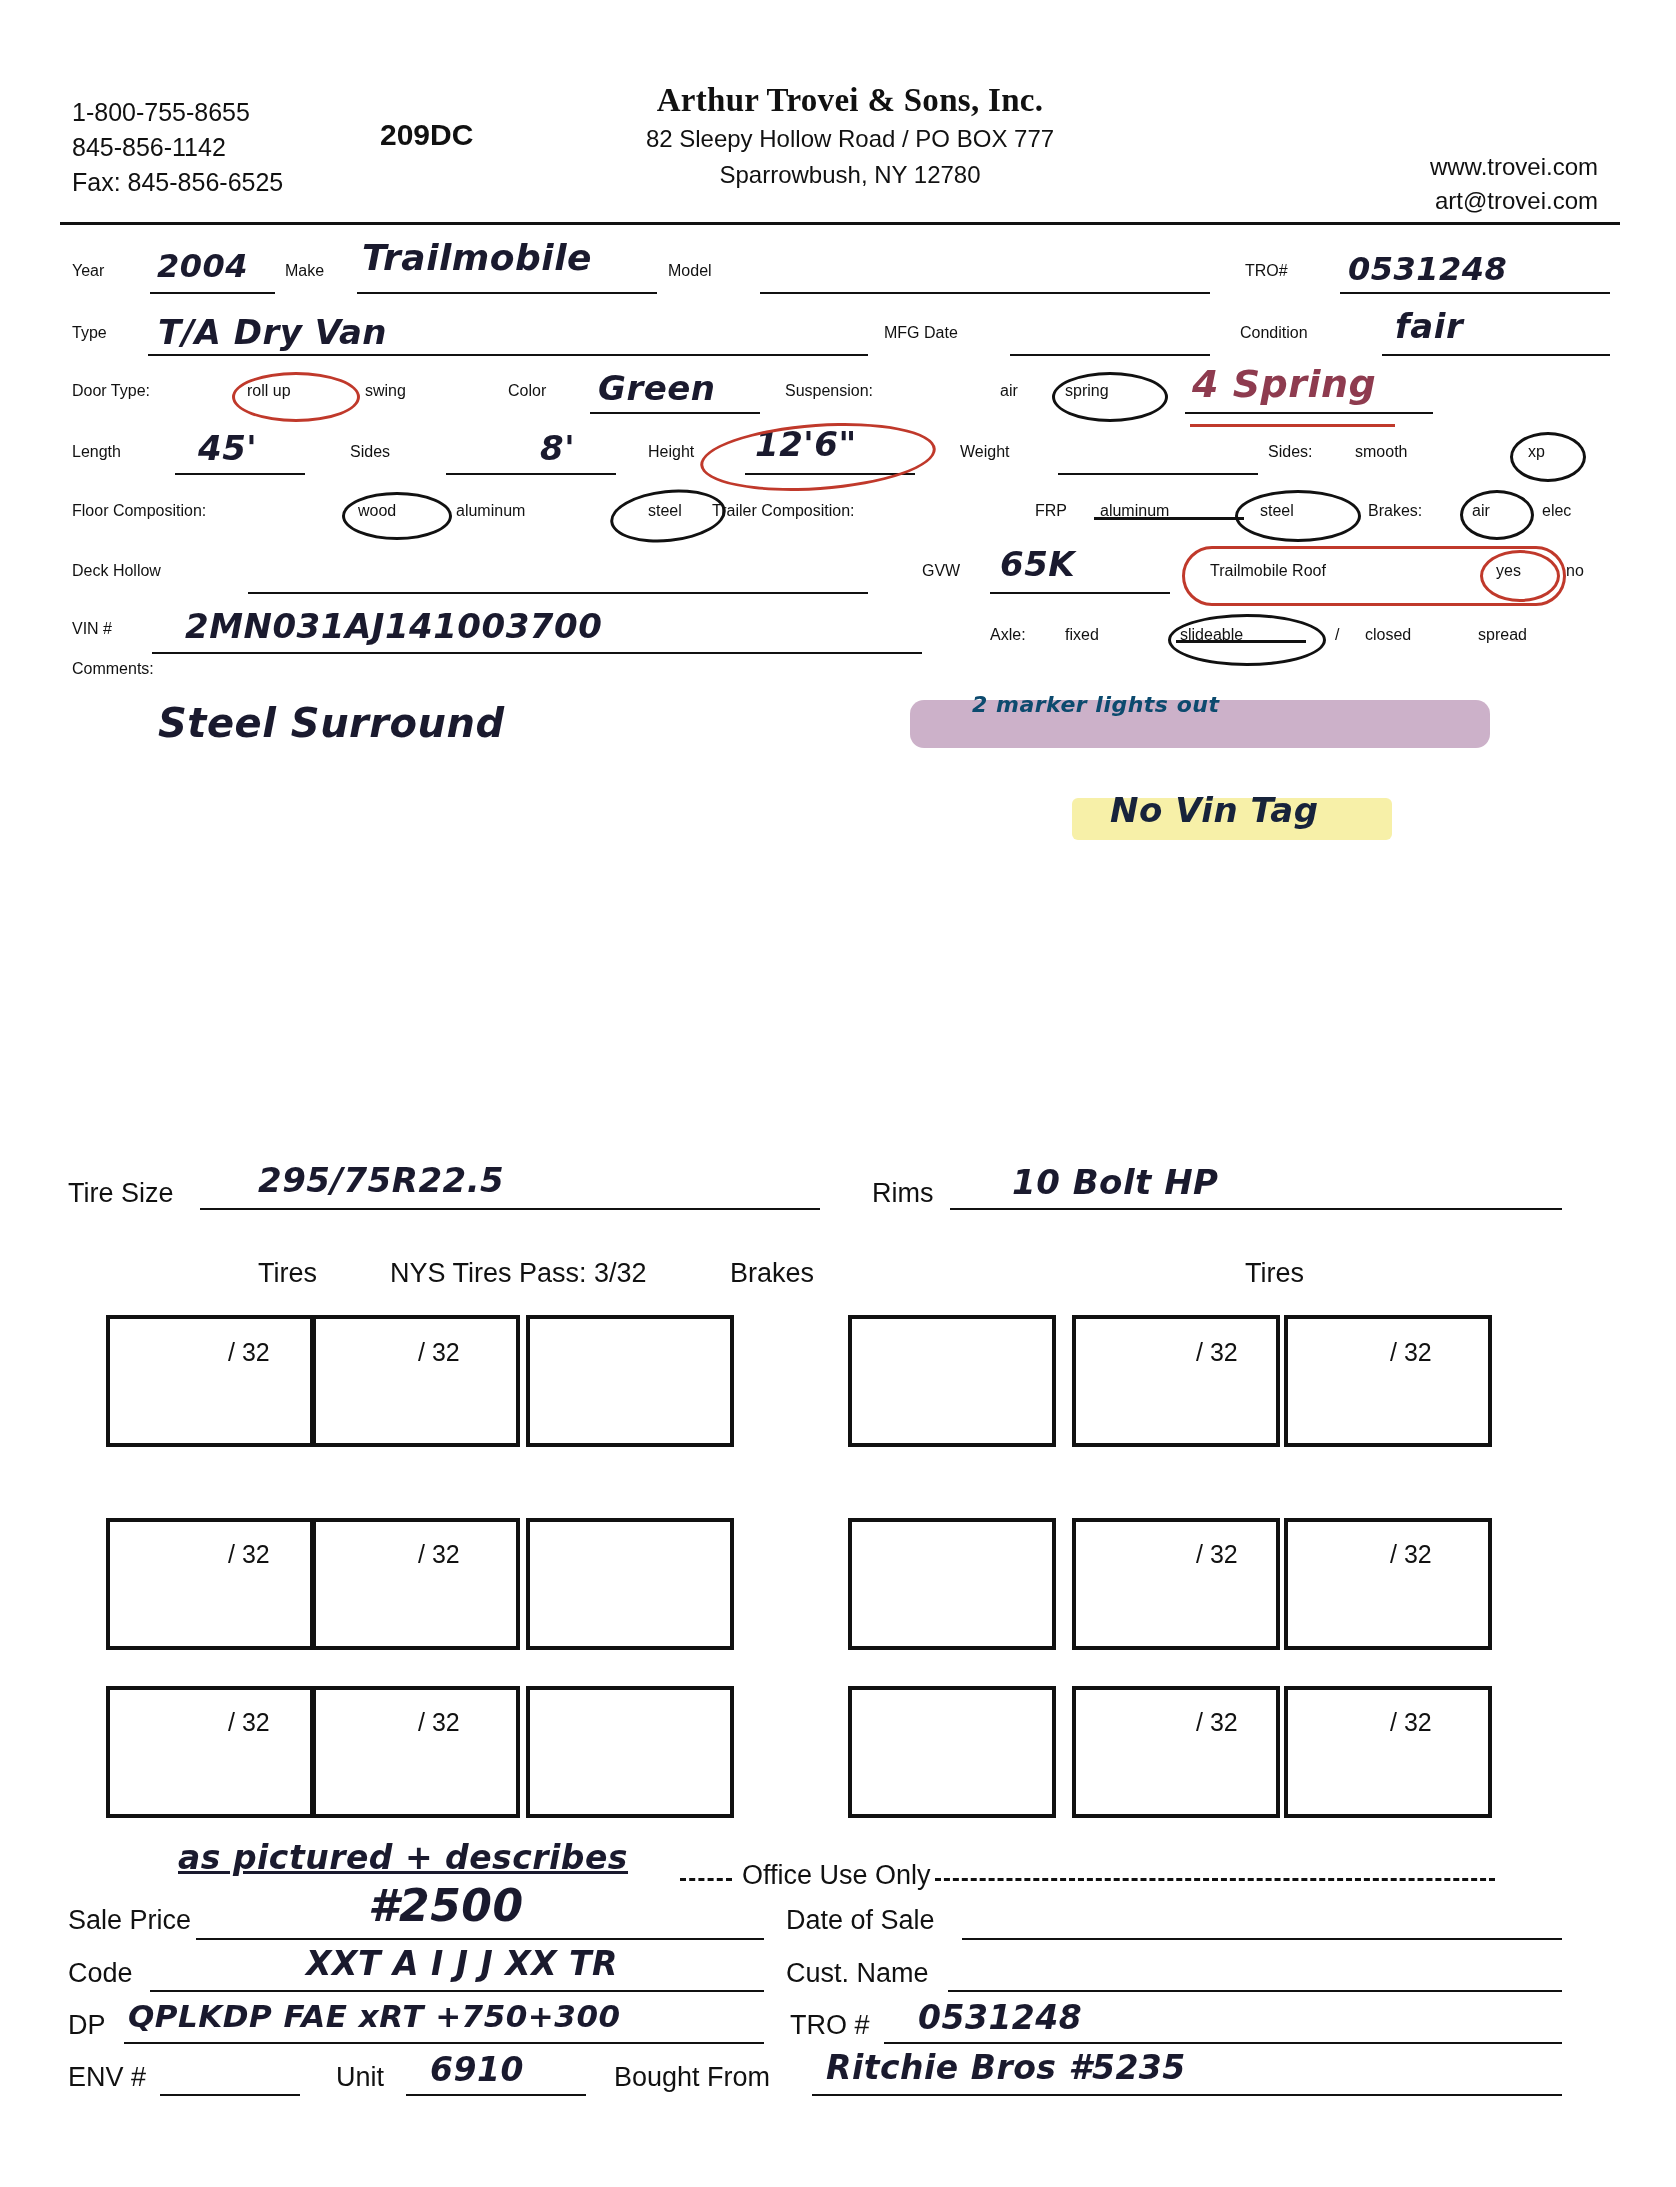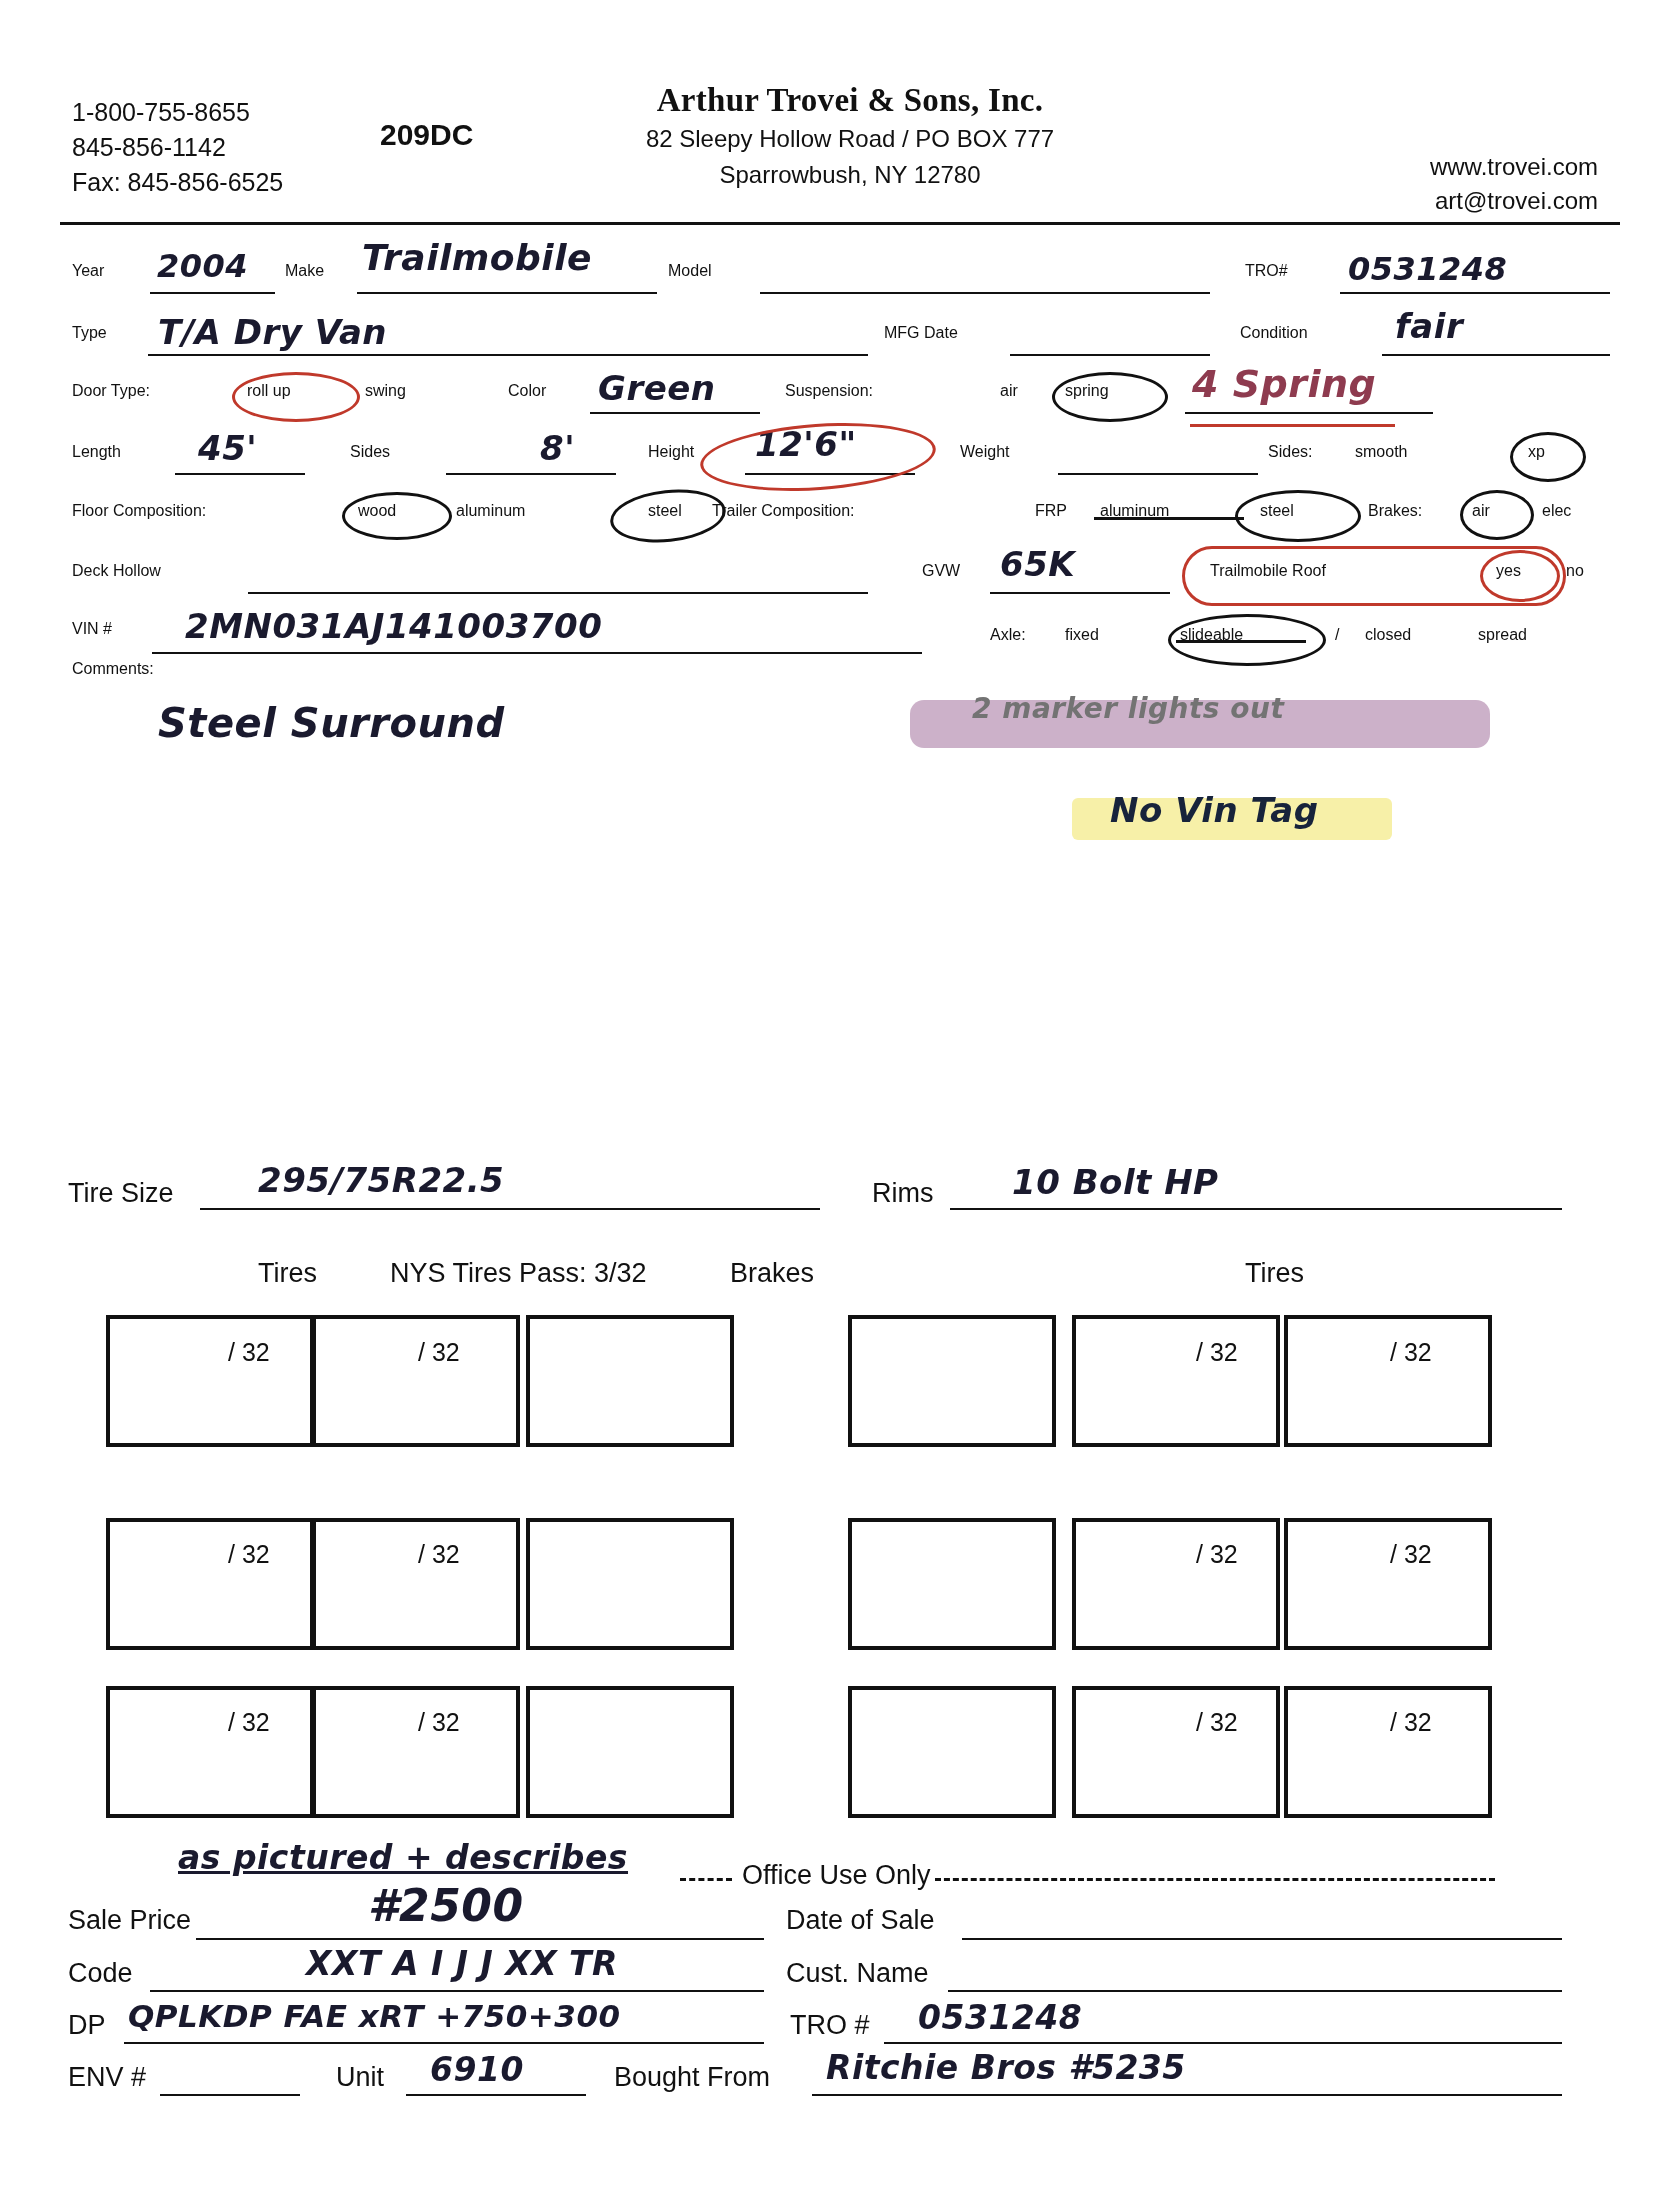--- a/index.html
+++ b/index.html
@@ -164,21 +164,21 @@
   <div class="strike-b" style="left:1176px;top:640px;width:130px;"></div>
   <div class="ecircle" style="left:1168px;top:614px;width:152px;height:46px;"></div>
   <div class="lbl" style="left:1335px;top:626px;">/</div>
   <div class="lbl" style="left:1365px;top:626px;">closed</div>
   <div class="lbl" style="left:1478px;top:626px;">spread</div>
 
   <div class="lbl" style="left:72px;top:660px;">Comments:</div>
   <div class="val hw" style="left:158px;top:700px;font-size:40px;">Steel  Surround</div>
 
   <div class="hl-purple" style="left:910px;top:700px;width:580px;height:48px;"></div>
-  <div class="val hw" style="left:972px;top:692px;font-size:28px;color:#737373;">2 marker lights out</div>
+  <div class="val hw" style="left:972px;top:692px;font-size:22px;color:#0c4a6e;">2 marker lights out</div>
 
   <div class="hl-yellow" style="left:1072px;top:798px;width:320px;height:42px;"></div>
   <div class="val hw" style="left:1110px;top:790px;font-size:34px;color:#17233b;">No Vin Tag</div>
 
   <div class="lbl" style="left:68px;top:1178px;font-size:27px;">Tire Size</div>
   <div class="ln" style="left:200px;top:1208px;width:620px;"></div>
   <div class="val hw" style="left:258px;top:1160px;font-size:34px;">295/75R22.5</div>
 
   <div class="lbl" style="left:872px;top:1178px;font-size:27px;">Rims</div>
   <div class="ln" style="left:950px;top:1208px;width:612px;"></div>

